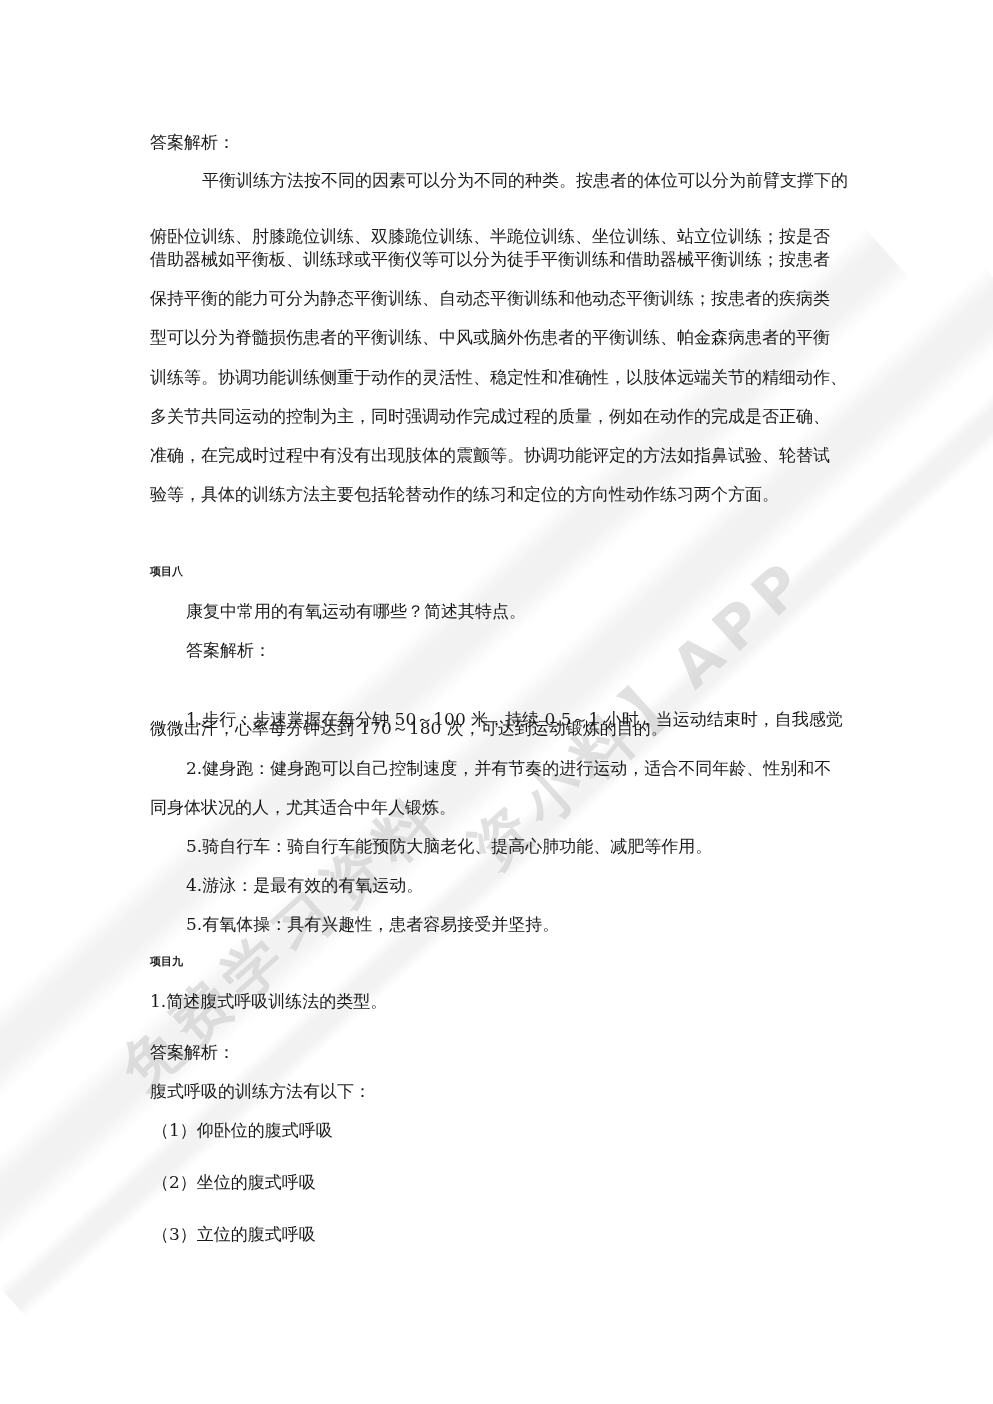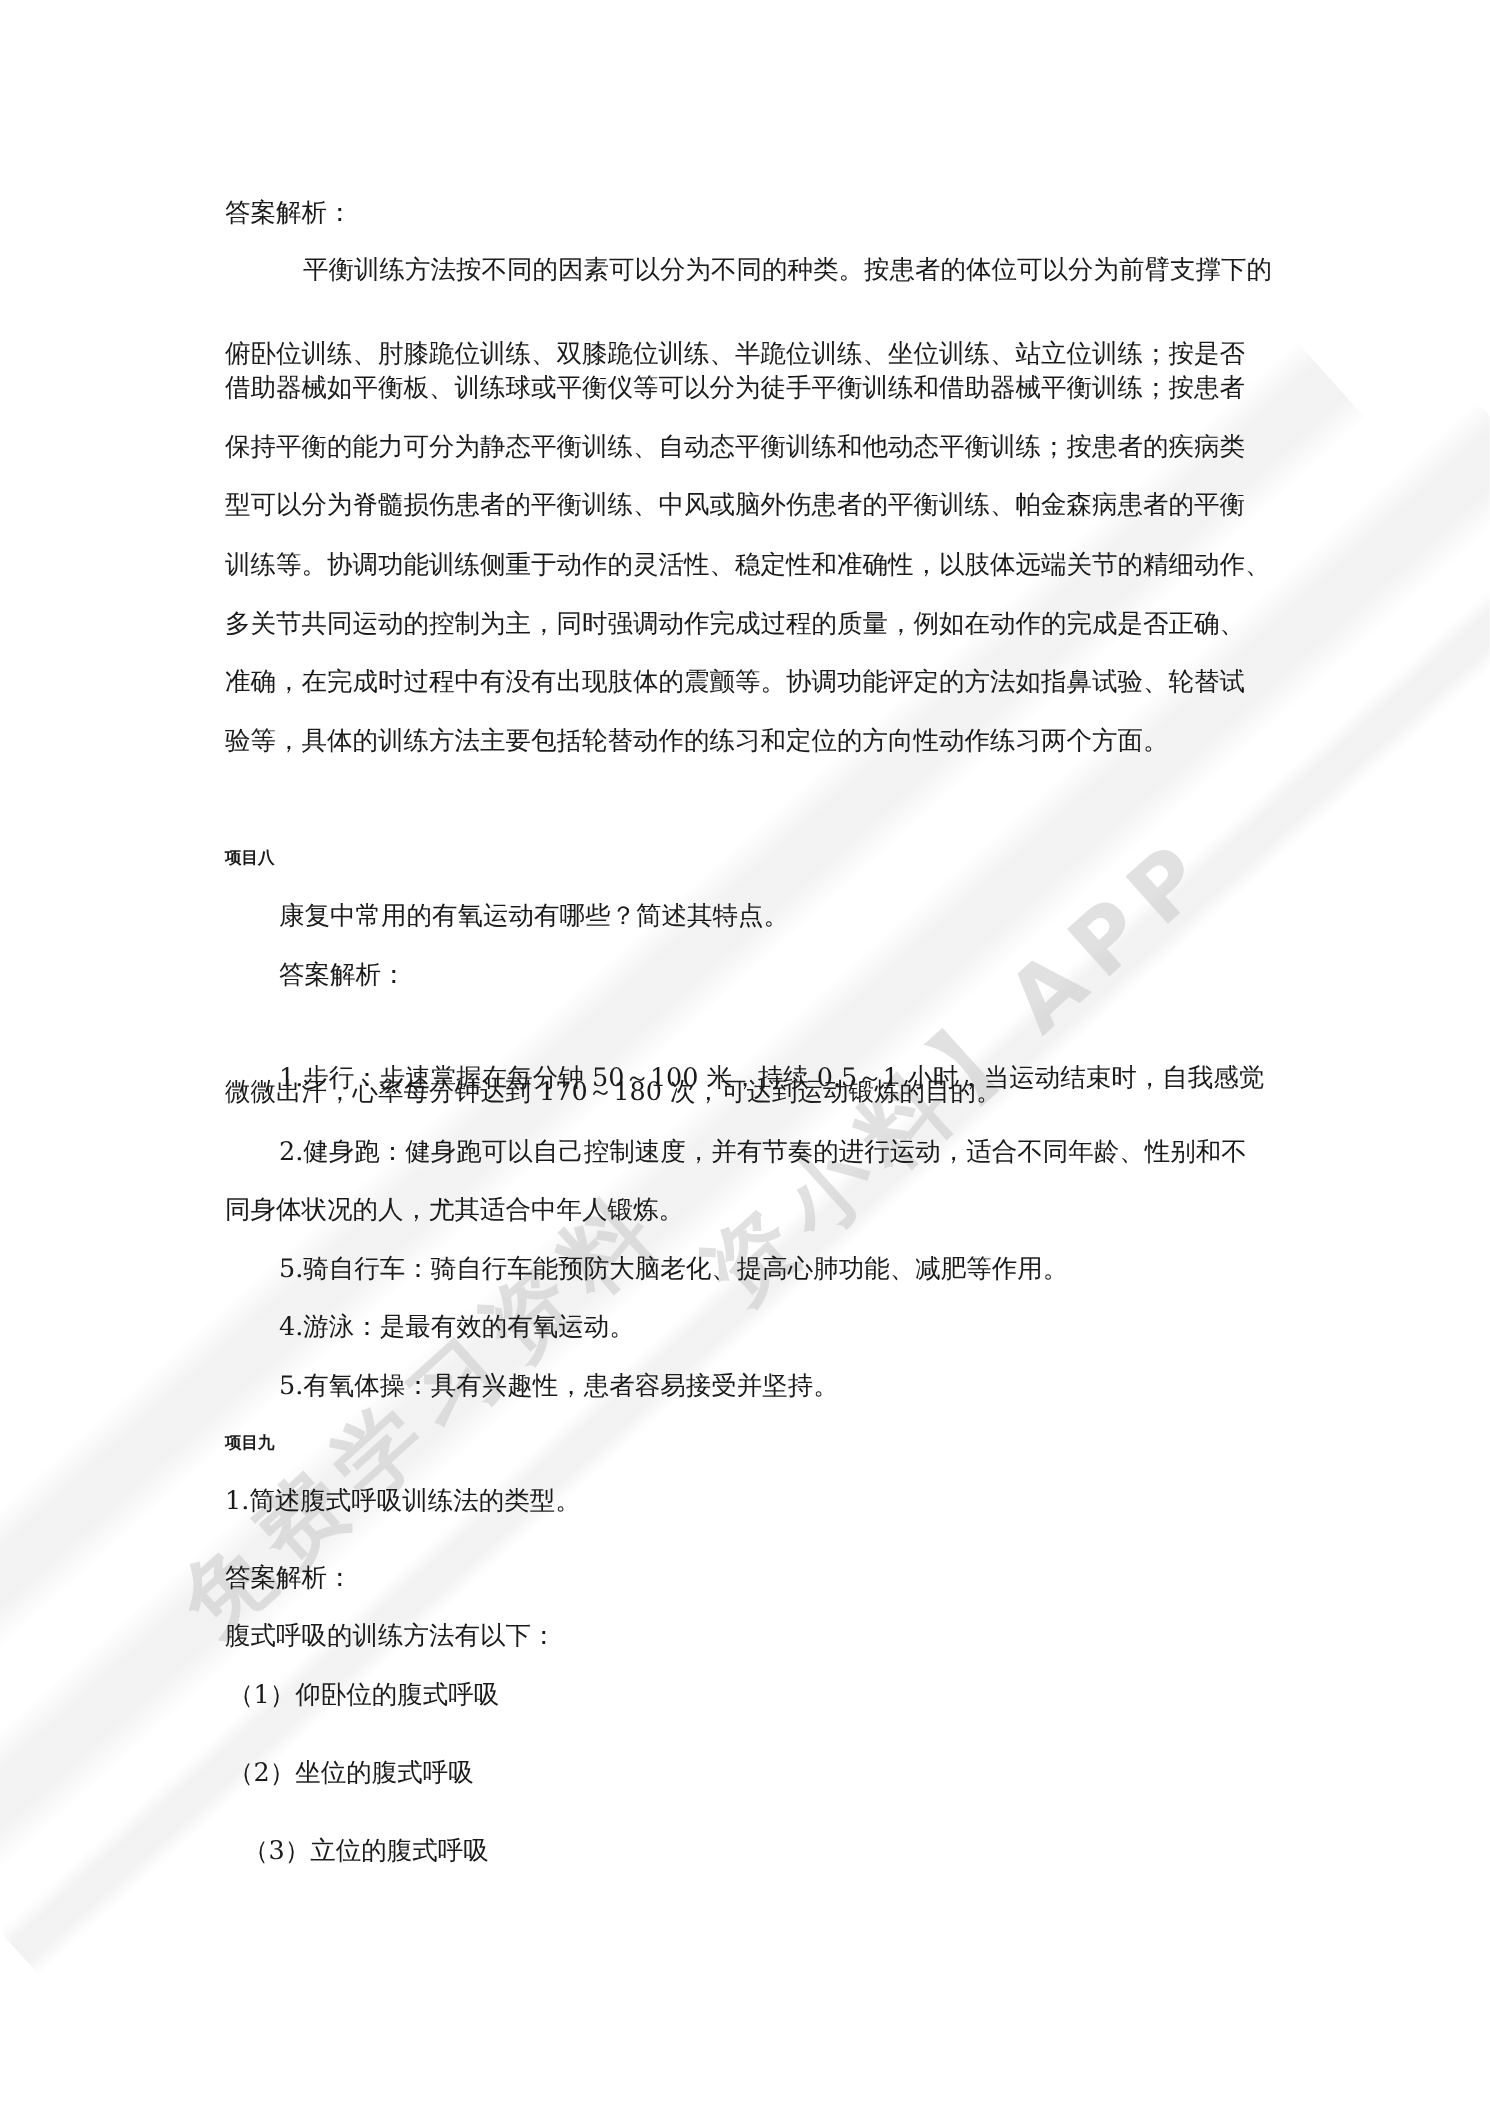--- a/index.html
+++ b/index.html
@@ -64,14 +64,14 @@
   <div class="line indent" style="top:714px;">5.骑自行车：骑自行车能预防大脑老化、提高心肺功能、减肥等作用。</div>
   <div class="line indent" style="top:753px;">4.游泳：是最有效的有氧运动。</div>
   <div class="line indent" style="top:792px;">5.有氧体操：具有兴趣性，患者容易接受并坚持。</div>
 
   <div class="line bold" style="top:830px;">项目九</div>
   <div class="line" style="top:869px;">1.简述腹式呼吸训练法的类型。</div>
   <div class="line" style="top:920px;">答案解析：</div>
   <div class="line" style="top:959px;">腹式呼吸的训练方法有以下：</div>
   <div class="line" style="top:998px; left:2px;">（1）仰卧位的腹式呼吸</div>
   <div class="line" style="top:1050px; left:2px;">（2）坐位的腹式呼吸</div>
-  <div class="line" style="top:1102px; left:12px;">（3）立位的腹式呼吸</div>
+  <div class="line" style="top:1102px; left:2px;">（3）立位的腹式呼吸</div>
 </div>
 
 </body></html>

